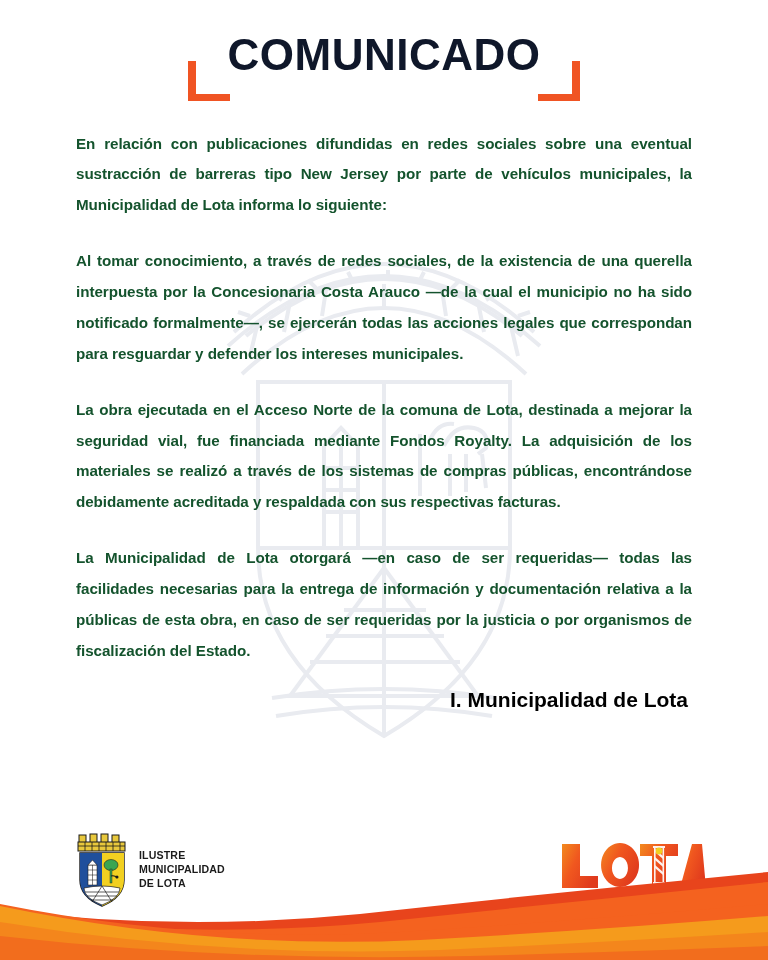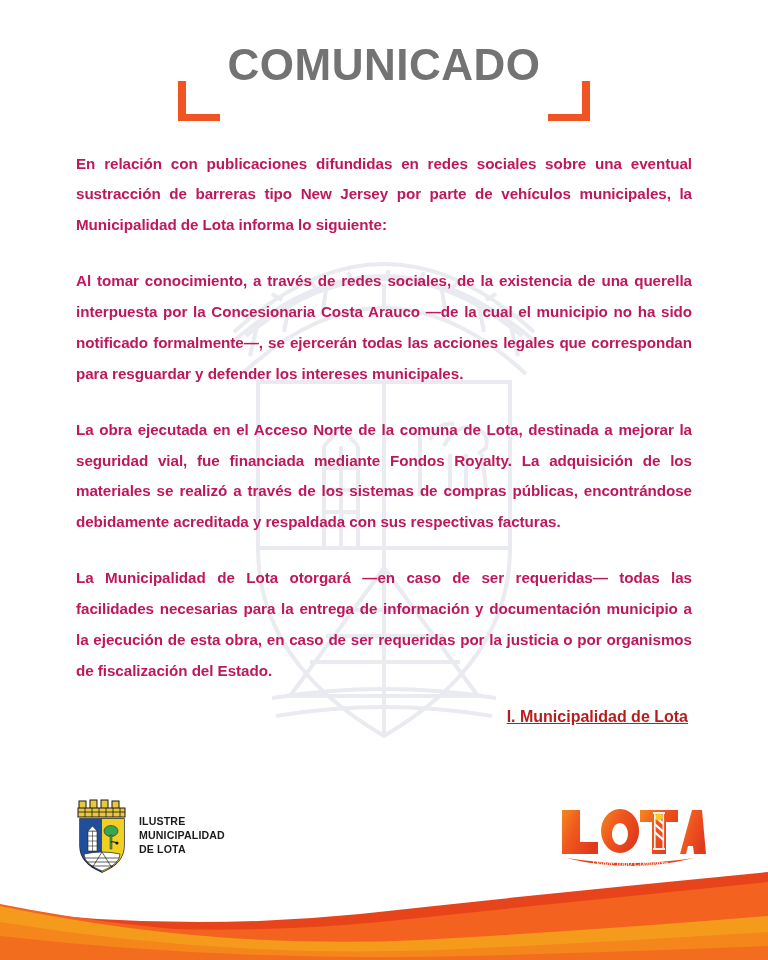--- a/index.html
+++ b/index.html
@@ -48,22 +48,22 @@
   .title-wrap {
     display: inline-block;
     position: relative;
     padding: 0 34px 16px 34px;
   }
   .title {
     font-size: 44px;
     line-height: 1.06;
     font-weight: bold;
     letter-spacing: 0.5px;
-    color: #737373;
-    margin: 16px;
+    color: #0f172a;
+    margin: 6px;
     font-family: "Liberation Sans", sans-serif;
   }
   .bracket {
     position: absolute;
     bottom: 0;
     width: 34px;
     height: 33px;
     border-bottom: 7px solid #f05423;
   }
   .bracket.left  { left: 0;  border-left: 8px solid #f05423; }
@@ -74,52 +74,51 @@
     position: relative;
     z-index: 2;
     margin: 0;
     padding: 28px 72px 0 76px;
   }
   .para {
     margin: 0 4px 25px 0;
     font-size: 15.2px;
     line-height: 2.03;
     font-weight: bold;
-    color: #be185d;
+    color: #14532d;
     text-align: justify;
     text-justify: inter-word;
     letter-spacing: -0.05px;
   }
   .para:last-child { margin-bottom: 0; }
 
   
   .signature {
     position: relative;
     z-index: 2;
     text-align: right;
     padding: 18px 80px 0 0;
   }
   .signature div {
-    font-size: 16px;
+    font-size: 21px;
     line-height: 1.45;
     font-weight: bold;
-    color: #b91c1c;
-    text-decoration: underline;
+    color: #000000;
   }
 
   
   .footer {
     position: absolute;
     left: 0;
     right: 0;
-    top: 798px;
+    top: 820px;
     height: 100px;
     z-index: 3;
     display: flex;
-    align-items: flex-start;
+    align-items: center;
     justify-content: space-between;
     padding: 0 62px 0 76px;
     box-sizing: border-box;
   }
   .crest-lockup {
     display: flex;
     align-items: center;
     gap: 11px;
   }
   .crest { width: 52px; height: 76px; display: block; }
@@ -187,21 +186,21 @@
       <span class="bracket left"></span>
       <span class="bracket right"></span>
       <h1 class="title">COMUNICADO</h1>
     </div>
   </div>
 
   <div class="body-copy">
     <p class="para">En relación con publicaciones difundidas en redes sociales sobre una eventual sustracción de barreras tipo New Jersey por parte de vehículos municipales, la Municipalidad de Lota informa lo siguiente:</p>
     <p class="para">Al tomar conocimiento, a través de redes sociales, de la existencia de una querella interpuesta por la Concesionaria Costa Arauco —de la cual el municipio no ha sido notificado formalmente—, se ejercerán todas las acciones legales que correspondan para resguardar y defender los intereses municipales.</p>
     <p class="para">La obra ejecutada en el Acceso Norte de la comuna de Lota, destinada a mejorar la seguridad vial, fue financiada mediante Fondos Royalty. La adquisición de los materiales se realizó a través de los sistemas de compras públicas, encontrándose debidamente acreditada y respaldada con sus respectivas facturas.</p>
-    <p class="para">La Municipalidad de Lota otorgará —en caso de ser requeridas— todas las facilidades necesarias para la entrega de información y documentación municipio a la ejecución de esta obra, en caso de ser requeridas por la justicia o por organismos de fiscalización del Estado.</p>
+    <p class="para">La Municipalidad de Lota otorgará —en caso de ser requeridas— todas las facilidades necesarias para la entrega de información y documentación relativa a la públicas de esta obra, en caso de ser requeridas por la justicia o por organismos de fiscalización del Estado.</p>
   </div>
 
   <div class="signature">
     <div>I. Municipalidad de Lota</div>
   </div>
 
   <div class="footer">
 
     <div class="crest-lockup">
       <svg class="crest" viewBox="0 0 52 76" xmlns="http://www.w3.org/2000/svg" aria-hidden="true">

